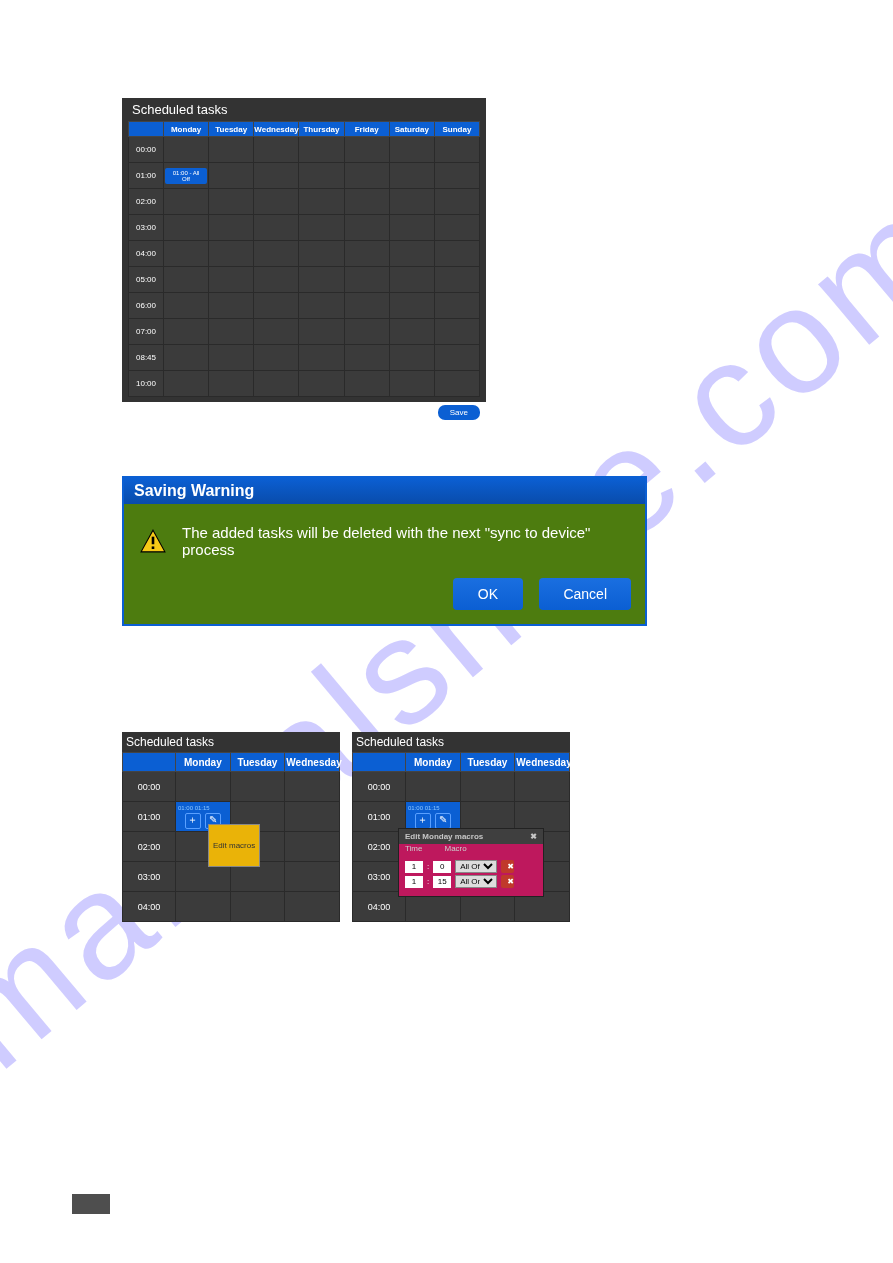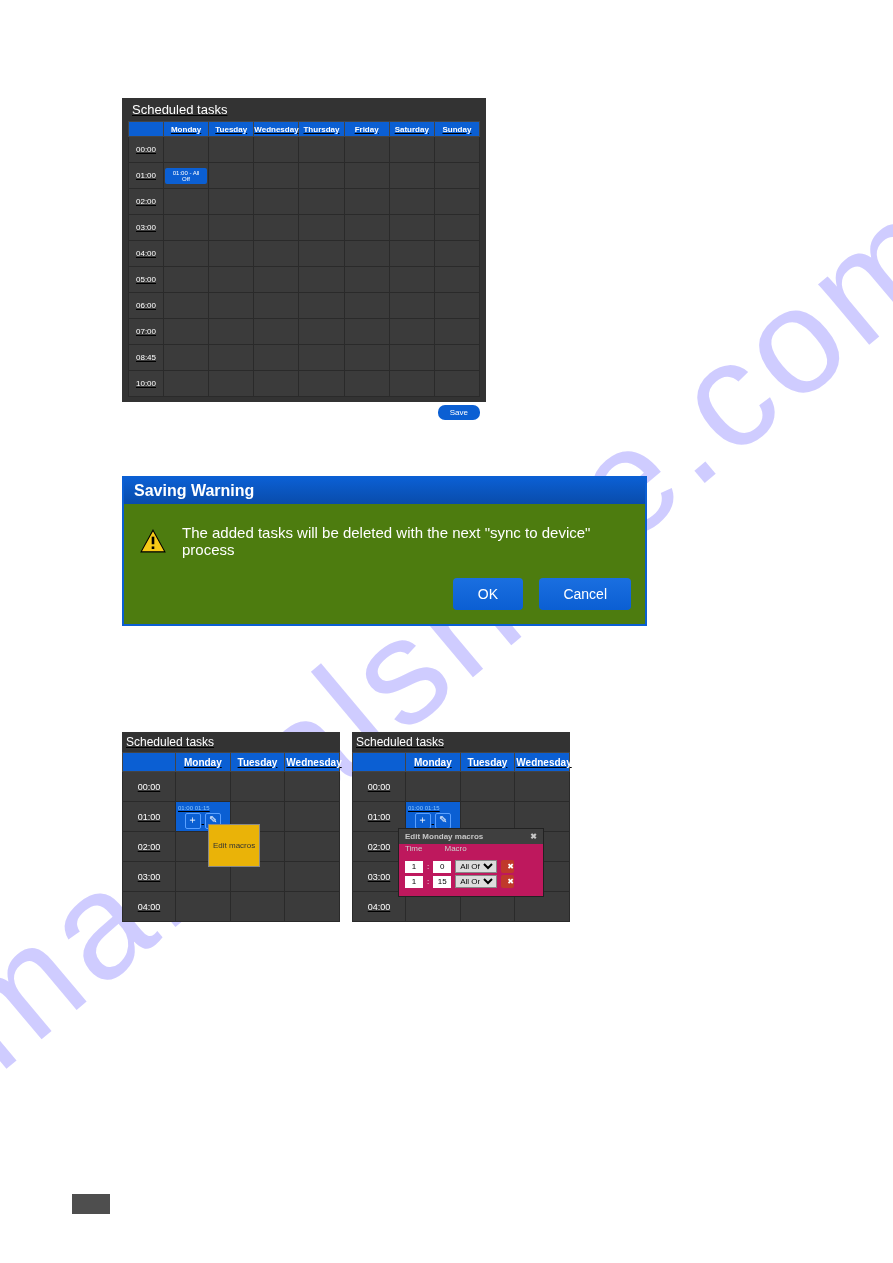--- a/index.html
+++ b/index.html
@@ -1,19 +1,19 @@
 <!DOCTYPE html>
 <html><head>
 <meta charset="utf-8">
 <style>
   html,body{margin:0;padding:0;background:#fff;font-family:Arial,Helvetica,sans-serif;width:893px;}
   .page{position:relative;width:893px;height:1263px;overflow:hidden;}
   .watermark{position:absolute;top:50%;left:50%;transform:translate(-50%,-50%) rotate(-40deg);font-size:150px;font-weight:300;color:#a9a3ff;opacity:0.55;letter-spacing:6px;pointer-events:none;white-space:nowrap;}
   
-  .panel{background:#333;box-sizing:border-box;position:absolute;text-decoration:underline;}
+  .panel{background:#333;box-sizing:border-box;position:absolute;}
   .p1{left:122px;top:98px;width:364px;height:304px;padding:2px 6px 6px 6px;}
   .title{color:#fff;font-size:13px;padding:2px 0 4px 4px;}
   .grid{width:100%;border-collapse:collapse;table-layout:fixed;font-size:8px;}
   .hrow th{background:#0b5fd3;color:#fff;font-weight:bold;border:1px solid #444;padding:0;height:14px;}
   .hrow th:first-child{background:#0b5fd3;width:34px;}
   .drow td{background:#3b3b3b;border:1px solid #2a2a2a;height:23px;color:#ddd;text-align:center;}
   .drow td:first-child{width:34px;font-size:8px;color:#fff;}
   .event{display:inline-block;background:#0b5fd3;color:#fff;font-size:6px;padding:2px 4px;border-radius:2px;}
   .save-bar{text-align:right;padding-top:4px;}
   .save{background:#0b5fd3;color:#fff;font-size:8px;padding:3px 12px;border:none;border-radius:7px;}

